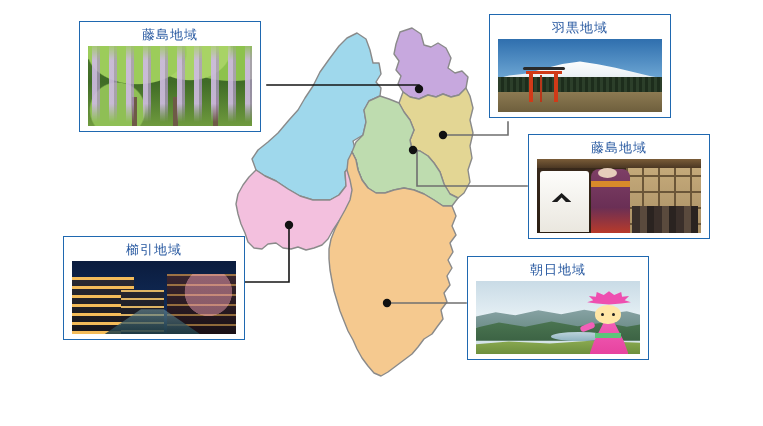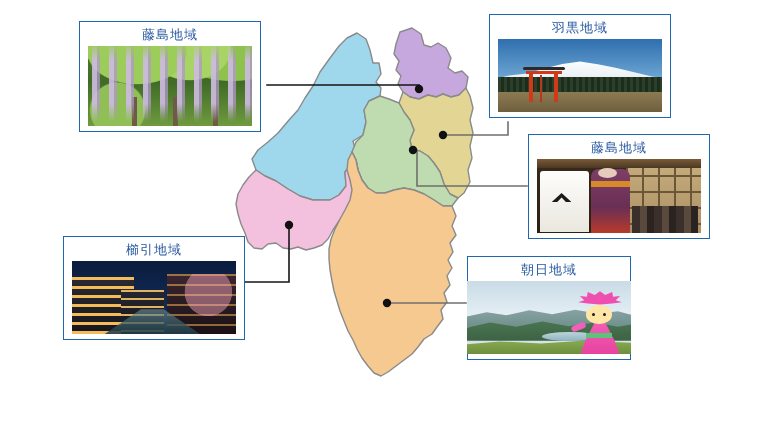--- a/index.html
+++ b/index.html
@@ -270,21 +270,21 @@
     <div class="callout-title">櫛引地域</div>
     <div class="callout-photo" style="width:164px;height:74px;">
       <div class="ph ats-sky"></div>
       <div class="ats-right"></div>
       <div class="ats-left"></div>
       <div class="ats-mid"></div>
       <div class="ats-river"></div>
     </div>
   </div>
 
-  <div class="callout" style="left:467px;top:256px;width:164px;height:104px;">
+  <div class="callout" style="left:467px;top:256px;width:182px;height:104px;">
     <div class="callout-title">朝日地域</div>
     <div class="callout-photo" style="width:164px;height:74px;">
       <div class="ph asa-sky"></div>
       <div class="asa-far"></div>
       <div class="asa-mid"></div>
       <div class="asa-lake"></div>
       <div class="asa-grass"></div>
       <div class="asa-mascot">
         <div class="m-hair"></div>
         <div class="m-body"></div>

